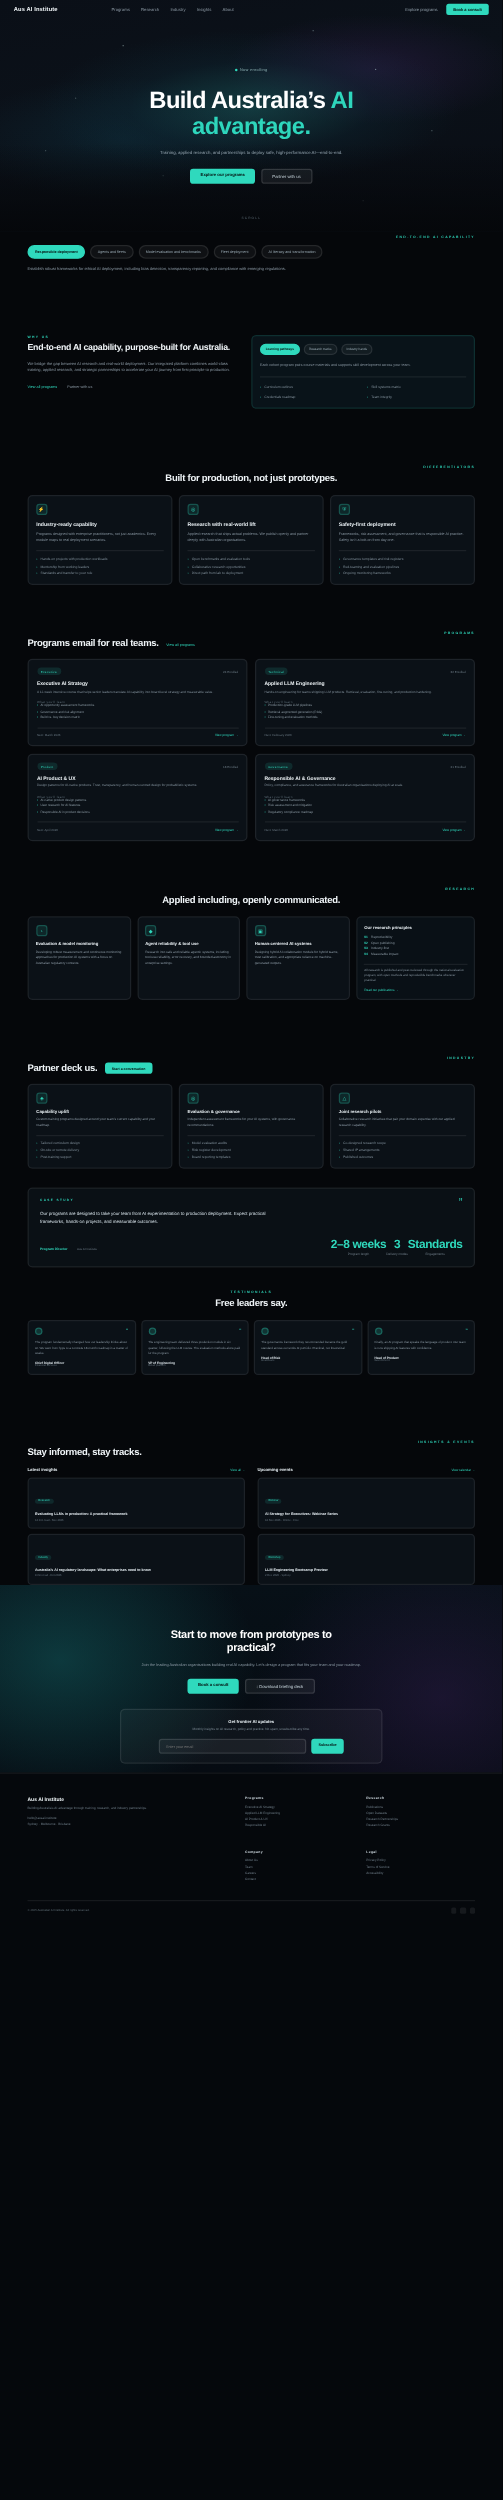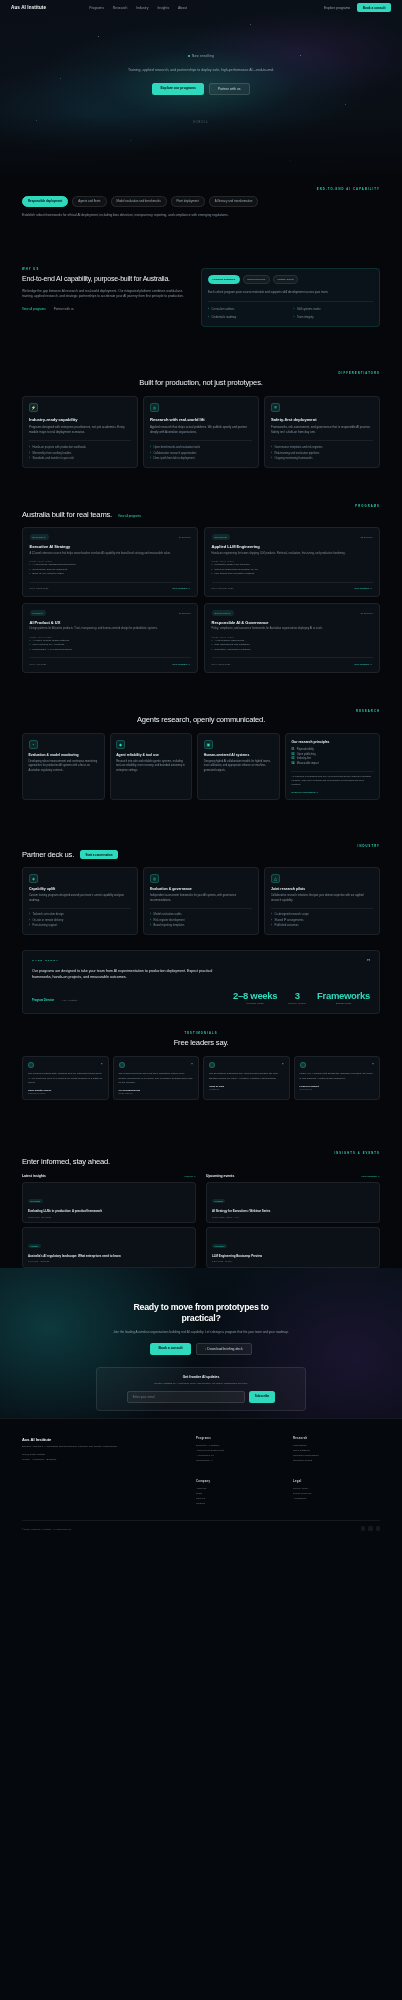--- a/index.html
+++ b/index.html
@@ -69,21 +69,21 @@
   }
   .scroll-hint { margin-top:26px; font-size:2.6px; color:#5c6a74; letter-spacing:.9px; }
 
   
   .sec { position:absolute; left:0; width:402px; }
   .pad { padding:0 22px; }
   .tag {
     font-size:2.7px; letter-spacing:1.1px; color:#2fd9bd; text-transform:uppercase; font-weight:600;
   }
   .tag-r { text-align:right; }
-  .h2 { font-size:7.6px; font-weight:400; letter-spacing:-.2px; color:#f0f5f8; line-height:1.25; }
+  .h2 { font-size:7.6px; font-weight:700; letter-spacing:-.2px; color:#f0f5f8; line-height:1.25; }
   .h2c { text-align:center; }
   .sub { font-size:3.2px; line-height:1.7; color:#8b99a4; }
 
   
   .pillrow { display:flex; gap:4px; flex-wrap:wrap; }
   .pill {
     font-size:2.9px; padding:2.4px 5px; border-radius:6px;
     background:rgba(255,255,255,.045); border:.4px solid rgba(255,255,255,.09); color:#9bacb6;
   }
   .pill.on { background:#2fd9bd; color:#04100f; border-color:#2fd9bd; font-weight:600; }
@@ -203,20 +203,24 @@
       <span class="nav-ghost">Explore programs</span>
       <span class="nav-cta">Book a consult</span>
     </div>
   </div>
 
   <div class="hero-inner">
     <div class="eyebrow">
       <i class="eyebrow-dot"></i>
       <span>Now enrolling</span>
     </div>
+    <h1 class="hero-title">
+      <span>Build Australia’s </span><span class="accent">AI</span><br>
+      <span class="accent">advantage.</span>
+    </h1>
     <div class="hero-sub">Training, applied research, and partnerships to deploy safe, high-performance AI—end-to-end.</div>
     <div class="hero-btns">
       <span class="btn-primary">Explore our programs</span>
       <span class="btn-ghost">Partner with us</span>
     </div>
     <div class="scroll-hint">SCROLL</div>
   </div>
 
   <div class="sec pad" style="top:188px">
     <div class="tag tag-r">END-TO-END AI CAPABILITY</div>
@@ -315,21 +319,21 @@
         <div class="li">
             <span>Ongoing monitoring frameworks</span>
           </div>
       </div>
     </div>
   </div>
 
   <div class="sec pad" style="top:505px">
     <div class="tag tag-r">PROGRAMS</div>
     <div style="display:flex;align-items:baseline;gap:6px;margin-top:2px">
-      <div class="h2">Australia built for real teams.</div>
+      <div class="h2">Programs email for real teams.</div>
       <span style="font-size:2.9px;color:#2fd9bd">View all programs</span>
     </div>
     <div class="prog-grid" style="margin-top:8px">
       <div class="prog">
         <div class="prog-top">
           <span class="badge">Executive</span>
           <span class="badge-n">24 Enrolled</span>
         </div>
         <div class="prog-title">Executive AI Strategy</div>
         <div class="prog-desc">A 12-week intensive course that helps senior leaders translate AI capability into board-level strategy and measurable value.</div>
@@ -416,21 +420,21 @@
         <div class="prog-foot">
           <span class="prog-meta">Next: March 2026</span>
           <span class="prog-link">View program →</span>
         </div>
       </div>
     </div>
   </div>
 
   <div class="sec pad" style="top:710px">
     <div class="tag tag-r">RESEARCH</div>
-    <div class="h2 h2c" style="margin-top:2px">Agents research, openly communicated.</div>
+    <div class="h2 h2c" style="margin-top:2px">Applied including, openly communicated.</div>
     <div style="display:grid;grid-template-columns:1fr 1fr 1fr 1.15fr;gap:5px;margin-top:9px">
       <div class="card" style="padding:5.5px">
         <div class="icon-sq">◔</div>
         <div class="ct" style="font-size:3.4px;margin-top:4px">Evaluation &amp; model monitoring</div>
         <div class="cb" style="font-size:2.6px;margin-top:3px">Developing robust measurement and continuous monitoring approaches for production AI systems with a focus on Australian regulatory contexts.</div>
       </div>
       <div class="card" style="padding:5.5px">
         <div class="icon-sq">◆</div>
         <div class="ct" style="font-size:3.4px;margin-top:4px">Agent reliability &amp; tool use</div>
         <div class="cb" style="font-size:2.6px;margin-top:3px">Research into safe and reliable agentic systems, including tool-use reliability, error recovery, and bounded autonomy in enterprise settings.</div>
@@ -529,31 +533,31 @@
         <span class="qmark">”</span>
       </div>
       <div style="display:flex;gap:16px;margin-top:4px;align-items:flex-end">
         <div style="width:185px">
           <div style="font-size:3.6px;line-height:1.65;color:#d6e2e9">Our programs are designed to take your team from AI experimentation to production deployment. Expect practical frameworks, hands-on projects, and measurable outcomes.</div>
           <div style="margin-top:6px">
             <span style="font-size:2.7px;font-weight:700;color:#2fd9bd">Program Director</span>
             <span style="font-size:2.4px;color:#66747f;margin-left:3px">Aus AI Institute</span>
           </div>
         </div>
-        <div style="flex:1;display:flex;justify-content:space-between;text-align:center">
+        <div style="flex:1;display:flex;justify-content:flex-end;text-align:center">
           <div>
             <div class="stat-n">2–8 weeks</div>
             <div class="stat-l">Program length</div>
           </div>
           <div>
             <div class="stat-n">3</div>
             <div class="stat-l">Delivery modes</div>
           </div>
           <div>
-            <div class="stat-n">Frameworks</div>
+            <div class="stat-n">Standards</div>
             <div class="stat-l">Engagements</div>
           </div>
         </div>
       </div>
     </div>
   </div>
 
   <div class="sec pad" style="top:1032px">
     <div class="tag h2c" style="text-align:center">TESTIMONIALS</div>
     <div class="h2 h2c" style="margin-top:3px">Free leaders say.</div>
@@ -592,21 +596,21 @@
         </div>
         <div class="t-q">Finally, an AI program that speaks the language of product. Our team is now shipping AI features with confidence.</div>
         <div class="t-n">Head of Product</div>
         <div class="t-r">Government</div>
       </div>
     </div>
   </div>
 
   <div class="sec pad" style="top:1152px">
     <div class="tag tag-r">INSIGHTS &amp; EVENTS</div>
-    <div class="h2" style="margin-top:2px">Enter informed, stay ahead.</div>
+    <div class="h2" style="margin-top:2px">Stay informed, stay tracks.</div>
     <div style="display:grid;grid-template-columns:1fr 1fr;gap:10px;margin-top:8px">
       <div>
         <div class="col-head">
           <span class="col-title">Latest insights</span>
           <span class="col-all">View all →</span>
         </div>
         <div style="display:flex;flex-direction:column;gap:4px;margin-top:4px">
           <div class="ins-row">
             <span class="ins-tag">Research</span>
             <div class="ins-t">Evaluating LLMs in production: A practical framework</div>
@@ -645,21 +649,21 @@
             <div class="ins-t">Responsible AI in Practice: Panel Discussion</div>
             <div class="ins-m">15 Dec 2025 · Melbourne</div>
           </div>
         </div>
       </div>
     </div>
   </div>
 
   <div class="sec cta" style="top:1268px;height:150px;padding:34px 22px 0">
     <div class="cta-h">
-      <span>Ready to move from prototypes to</span><br>
+      <span>Start to move from prototypes to</span><br>
       <span>practical?</span>
     </div>
     <div class="sub" style="text-align:center;margin:6px auto 0;width:230px;font-size:3.1px">Join the leading Australian organisations building real AI capability. Let’s design a program that fits your team and your roadmap.</div>
     <div style="display:flex;justify-content:center;gap:5px;margin-top:8px">
       <span class="btn-primary">Book a consult</span>
       <span class="btn-ghost">↓  Download briefing deck</span>
     </div>
     <div class="newsbox" style="margin:12px auto 0;width:210px;padding:7px 9px;text-align:center">
       <div style="font-size:3.4px;font-weight:700;color:#e9f1f5">Get frontier AI updates</div>
       <div style="font-size:2.5px;color:#7c8a95;margin-top:2.5px;line-height:1.6">Monthly insights on AI research, policy and practice. No spam, unsubscribe any time.</div>

